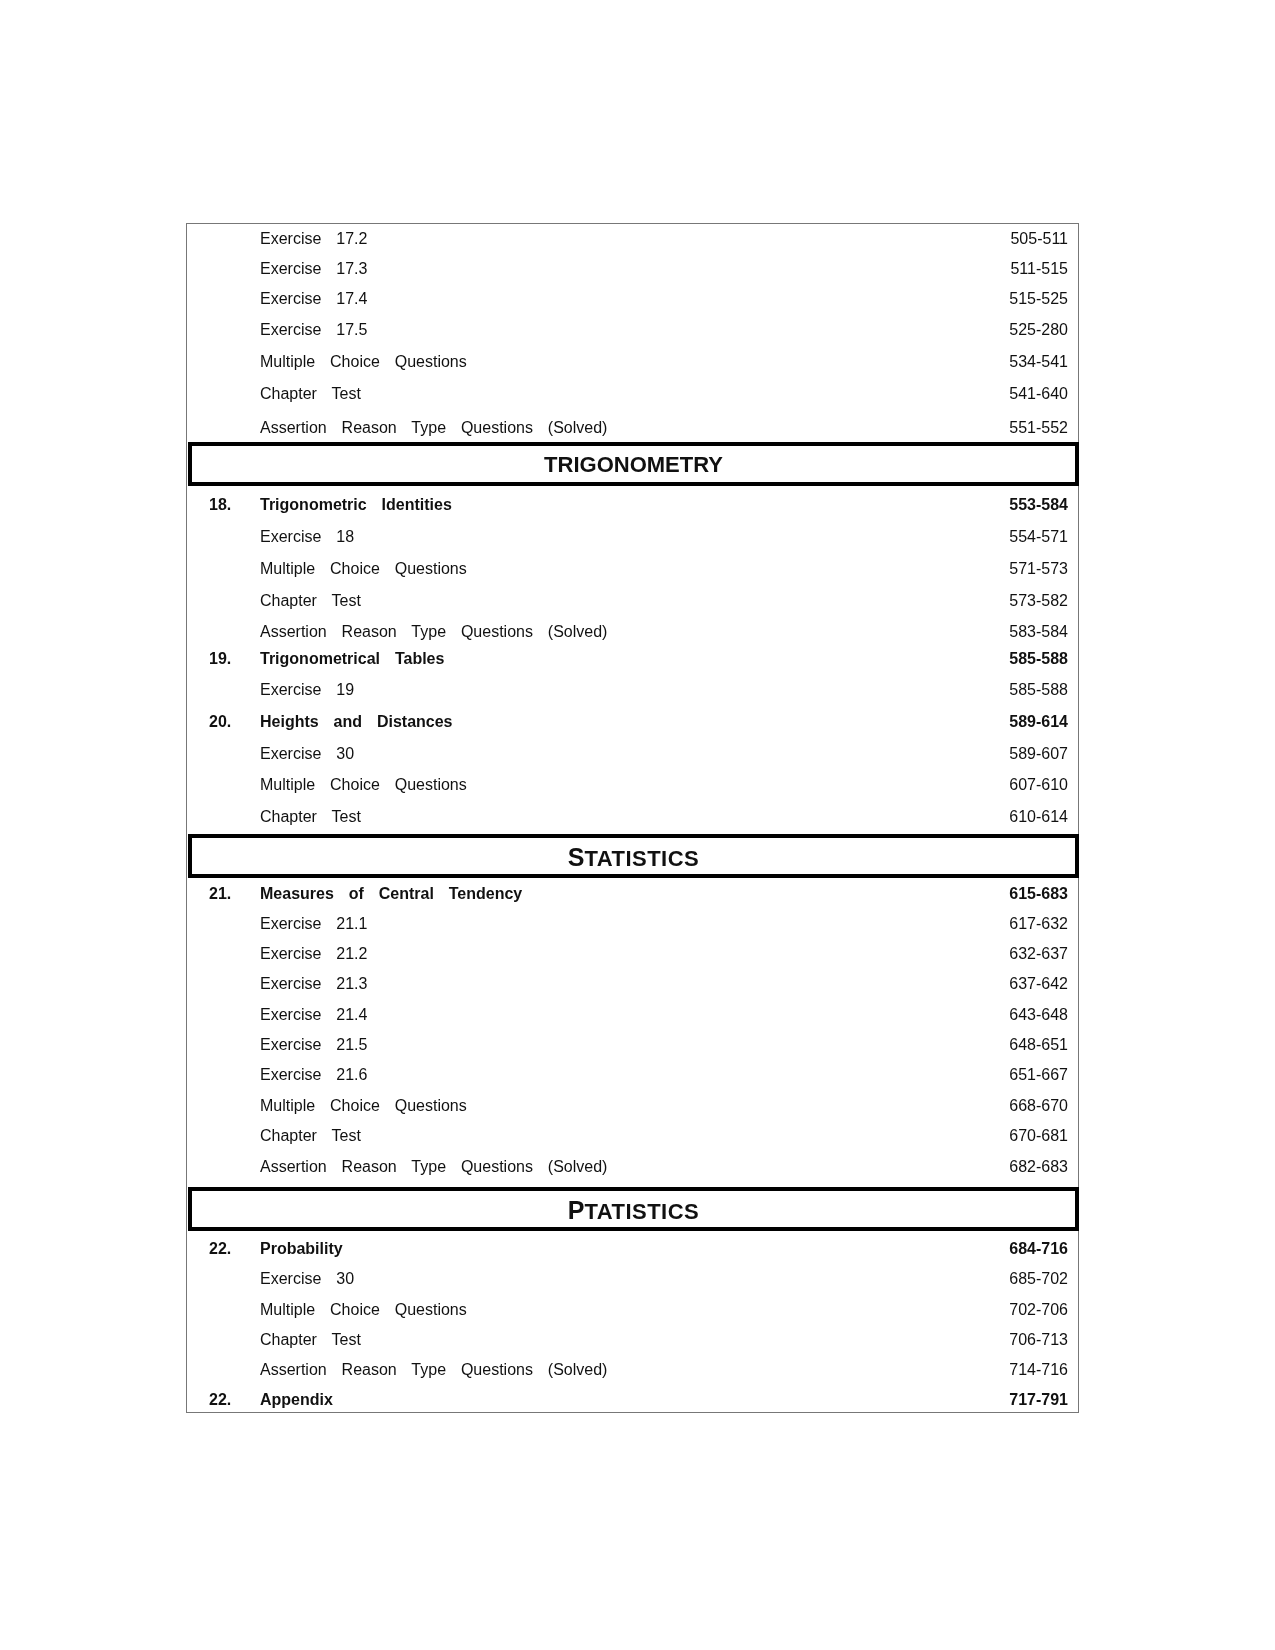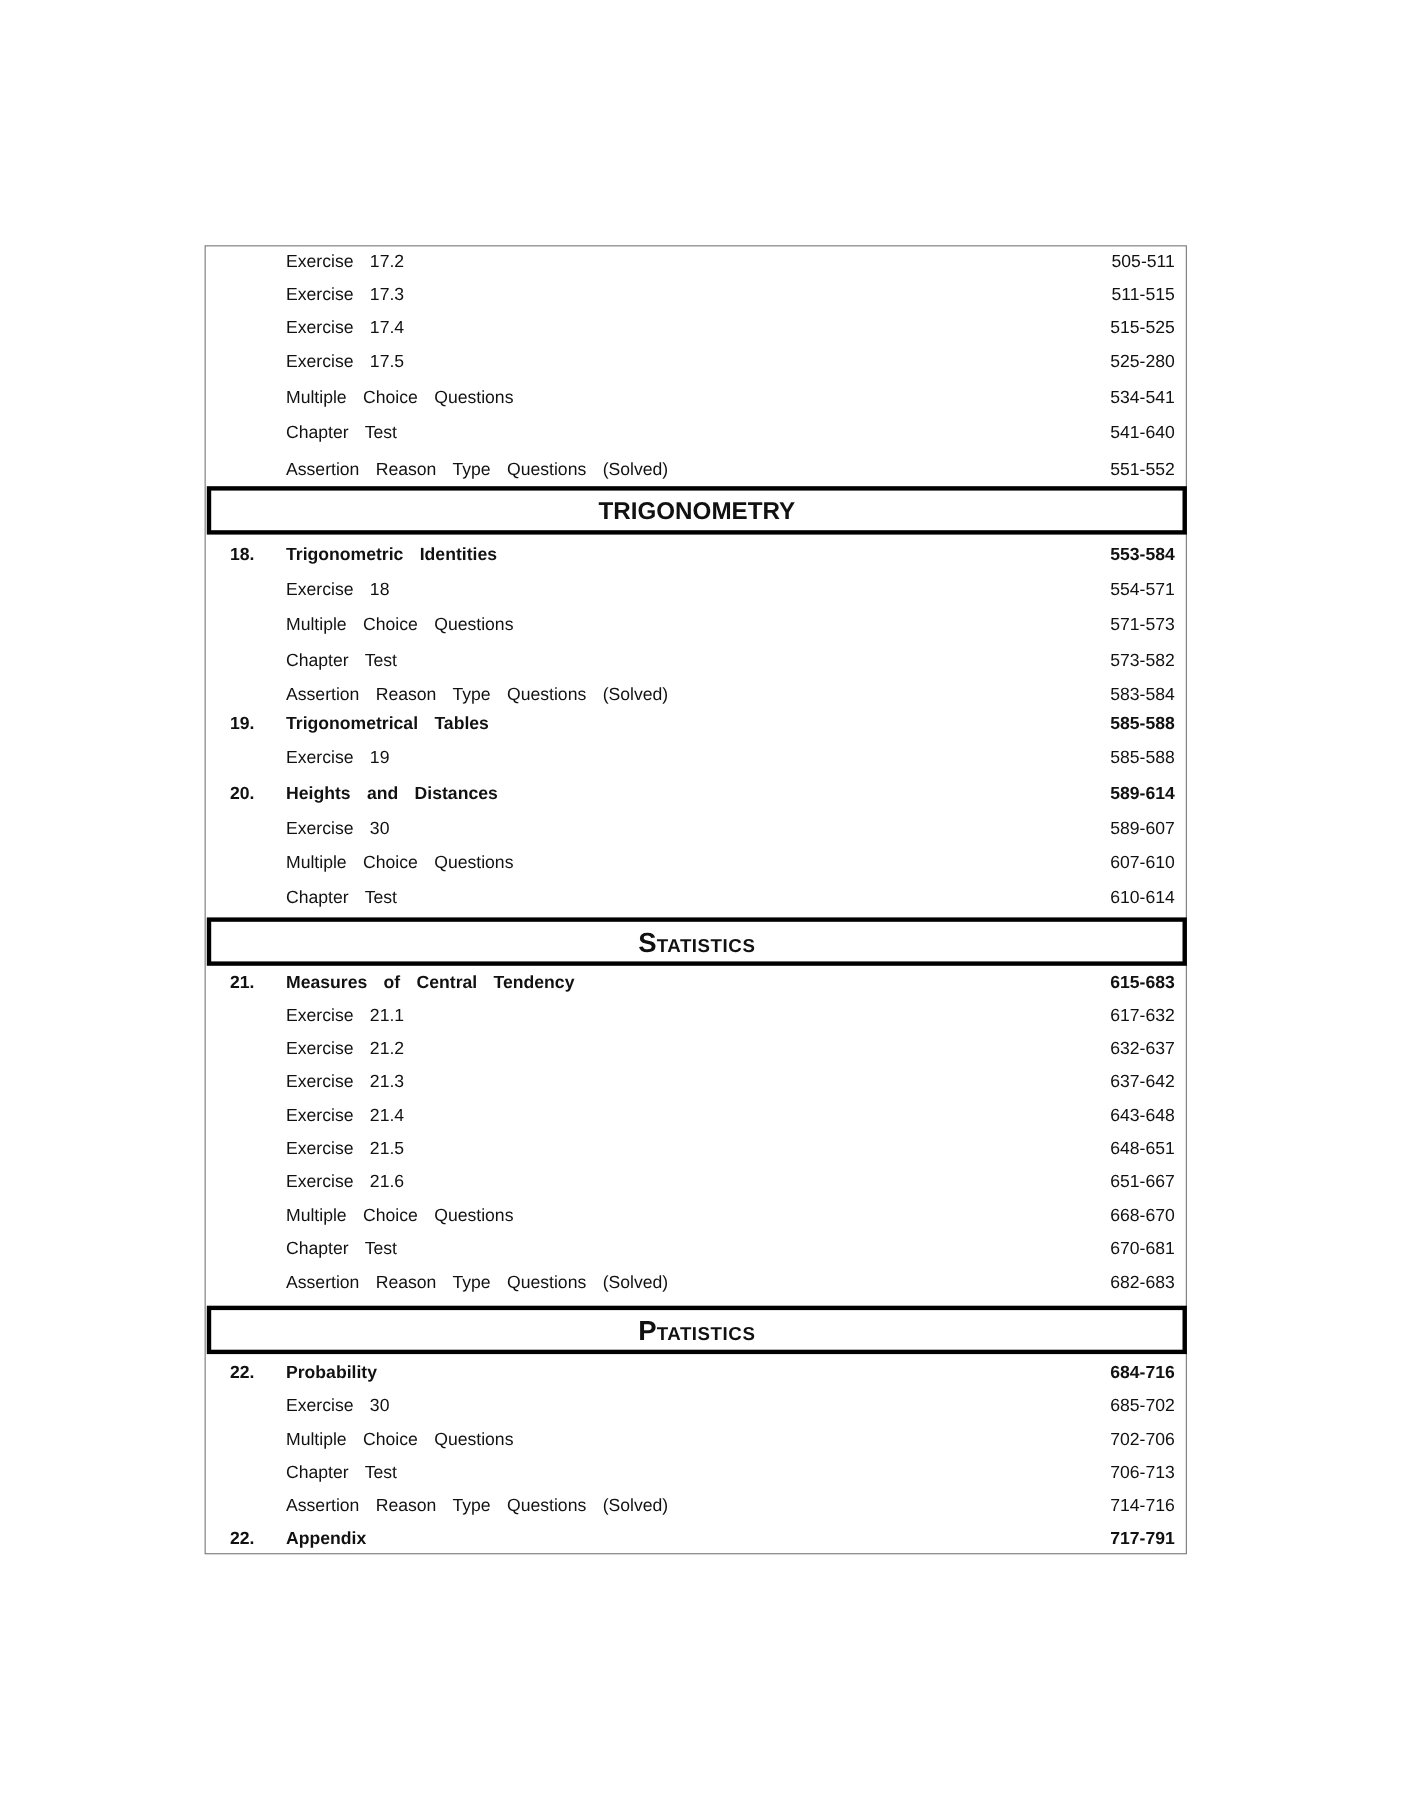--- a/index.html
+++ b/index.html
@@ -8,21 +8,21 @@
   .toc-box { position: absolute; left: 186px; top: 223px; width: 893px; height: 1190px;
              border: 1px solid #777; box-sizing: border-box; }
   .row { position: absolute; left: 0; right: 0; height: 30px; font-size: 16px; line-height: 30px; }
   .row .num { position: absolute; left: 22px; width: 44px; text-align: left; font-weight: bold; }
   .row .title { position: absolute; left: 73px; white-space: pre; word-spacing: 3px; }
   .row .pages { position: absolute; right: 10px; text-align: right; }
   .row.chapter .title, .row.chapter .pages { font-weight: bold; }
   .section { position: absolute; left: 1px; width: 891px; height: 44px; box-sizing: border-box;
              border: 4px solid #000; text-align: center; font-weight: bold; font-size: 22px; line-height: 38px; }
   .section .sc-big { font-size: 25px; }
-  .section .sc-small { font-size: 17px; letter-spacing: 0.5px; }
+  .section .sc-small { font-size: 22px; letter-spacing: 0.5px; }
 </style>
 </head>
 <body>
 
 <div class="toc-box" id="toc">
     <div class="row" style="top: 0px;">
       <span class="num"></span>
       <span class="title">Exercise  17.2</span>
       <span class="pages">505-511</span>
     </div>

